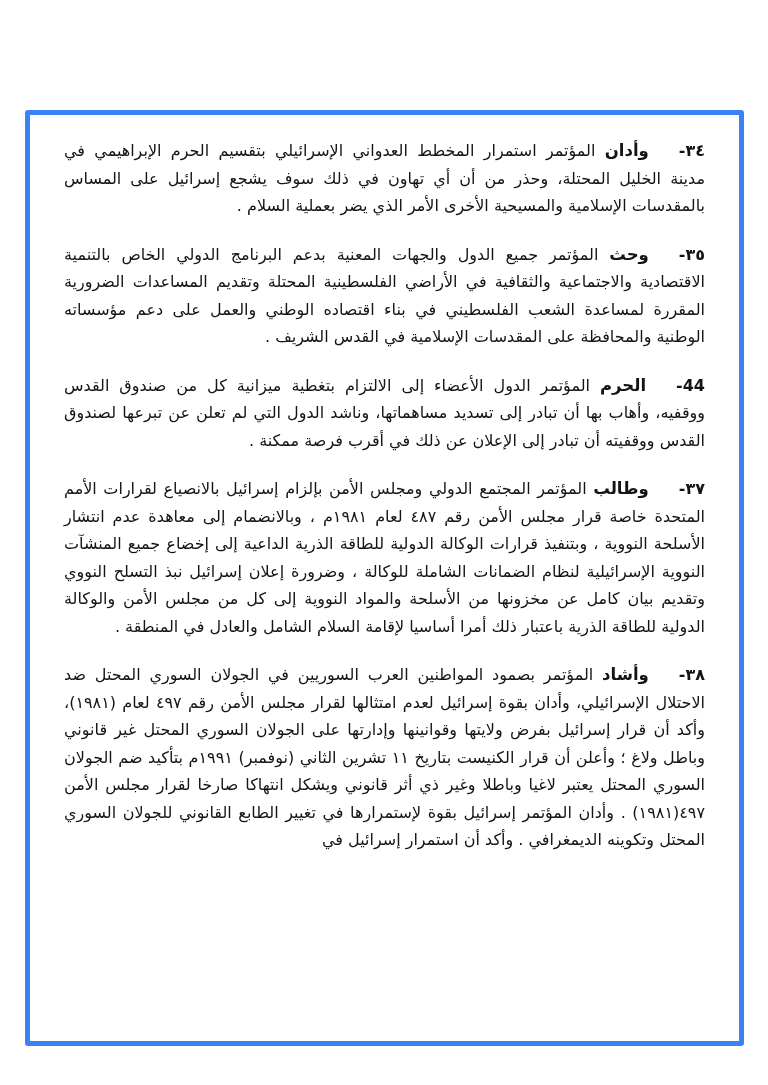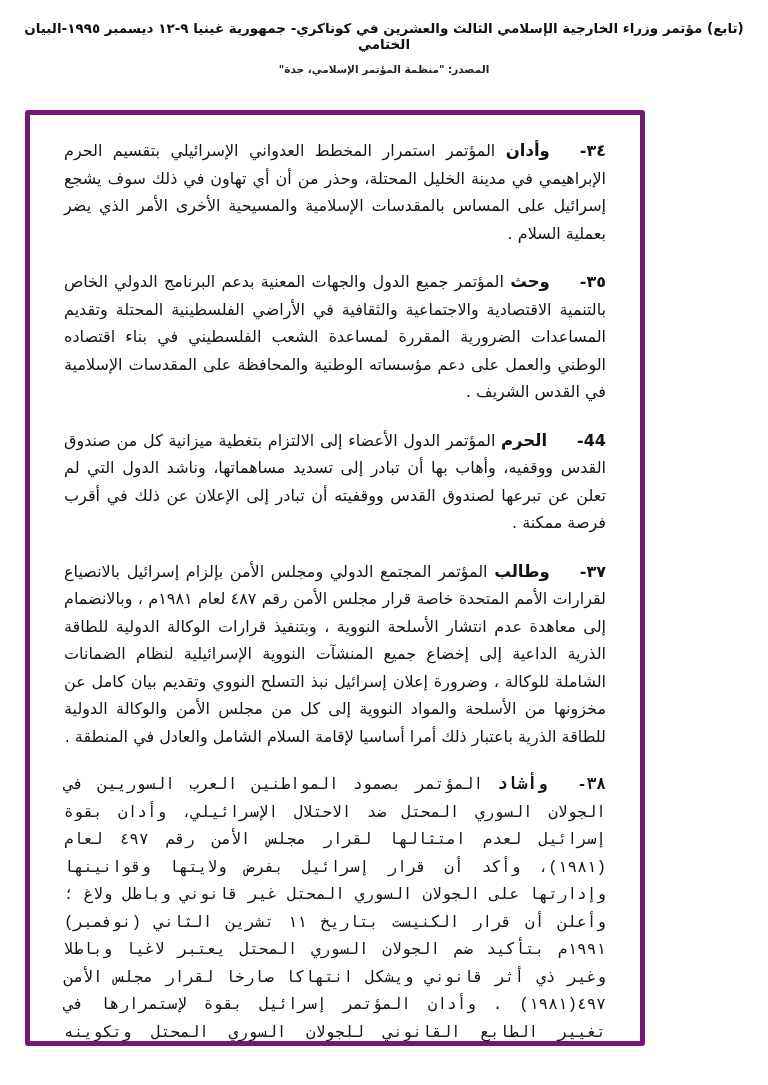--- a/index.html
+++ b/index.html
@@ -31,37 +31,37 @@
     margin-top: 11px;
     font-size: 10.5px;
     font-weight: 700;
     color: #222;
   }
   
   .frame {
     position: absolute;
     top: 110px;
     left: 25px;
-    width: 620px;
+    width: 719px;
     height: 936px;
     box-sizing: border-box;
-    border: 5px solid #701a75;
+    border: 5px solid #3b82f6;
     border-radius: 3px;
     padding: 22px 34px 10px 34px;
     background: #ffffff;
     overflow: hidden;
   }
   .para {
     margin: 0 0 21px 0;
     font-size: 16px;
     line-height: 27.5px;
     text-align: justify;
     color: #141414;
   }
-  .para:last-child { margin-bottom: 0; font-family: Liberation Mono, monospace; }
+  .para:last-child { margin-bottom: 0; }
   .num {
     font-weight: 700;
     margin-left: 30px; 
     white-space: nowrap;
   }
   .lead {
     font-weight: 700;
     font-size: 16.5px;
   }
   
@@ -73,24 +73,20 @@
     text-align: center;
     font-size: 13px;
     color: #111;
   }
 </style>
 </head>
 <body>
 
 <div class="page">
 
-  <div class="header" dir="rtl">
-    <div class="h1">(تابع) مؤتمر وزراء الخارجية الإسلامي الثالث والعشرين في كوناكري- جمهورية غينيا ٩-١٢ ديسمبر ١٩٩٥-البيان الختامي</div>
-    <div class="h2">المصدر: "منظمة المؤتمر الإسلامي، جدة"</div>
-  </div>
 
   <div class="frame" dir="rtl">
 
     <p class="para"><span class="num">٣٤-</span><span class="lead">وأدان</span><span class="ptext"> المؤتمر استمرار المخطط العدواني الإسرائيلي بتقسيم الحرم الإبراهيمي في مدينة الخليل المحتلة، وحذر من أن أي تهاون في ذلك سوف يشجع إسرائيل على المساس بالمقدسات الإسلامية والمسيحية الأخرى الأمر الذي يضر بعملية السلام .</span></p>
 
     <p class="para"><span class="num">٣٥-</span><span class="lead">وحث</span><span class="ptext"> المؤتمر جميع الدول والجهات المعنية بدعم البرنامج الدولي الخاص بالتنمية الاقتصادية والاجتماعية والثقافية في الأراضي الفلسطينية المحتلة وتقديم المساعدات الضرورية المقررة لمساعدة الشعب الفلسطيني في بناء اقتصاده الوطني والعمل على دعم مؤسساته الوطنية والمحافظة على المقدسات الإسلامية في القدس الشريف .</span></p>
 
     <p class="para"><span class="num">44-</span><span class="lead">الحرم</span><span class="ptext"> المؤتمر الدول الأعضاء إلى الالتزام بتغطية ميزانية كل من صندوق القدس ووقفيه، وأهاب بها أن تبادر إلى تسديد مساهماتها، وناشد الدول التي لم تعلن عن تبرعها لصندوق القدس ووقفيته أن تبادر إلى الإعلان عن ذلك في أقرب فرصة ممكنة .</span></p>
 
     <p class="para"><span class="num">٣٧-</span><span class="lead">وطالب</span><span class="ptext"> المؤتمر المجتمع الدولي ومجلس الأمن بإلزام إسرائيل بالانصياع لقرارات الأمم المتحدة خاصة قرار مجلس الأمن رقم ٤٨٧ لعام ١٩٨١م ، وبالانضمام إلى معاهدة عدم انتشار الأسلحة النووية ، وبتنفيذ قرارات الوكالة الدولية للطاقة الذرية الداعية إلى إخضاع جميع المنشآت النووية الإسرائيلية لنظام الضمانات الشاملة للوكالة ، وضرورة إعلان إسرائيل نبذ التسلح النووي وتقديم بيان كامل عن مخزونها من الأسلحة والمواد النووية إلى كل من مجلس الأمن والوكالة الدولية للطاقة الذرية باعتبار ذلك أمرا أساسيا لإقامة السلام الشامل والعادل في المنطقة .</span></p>

